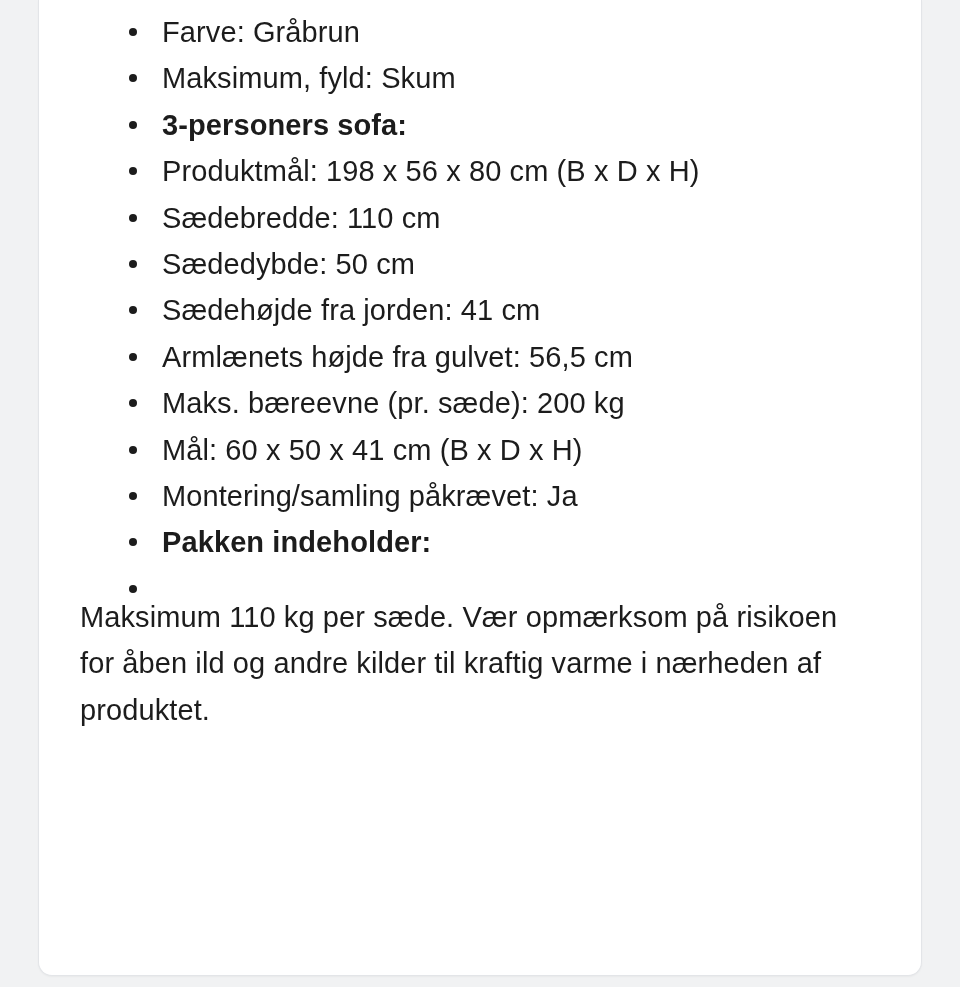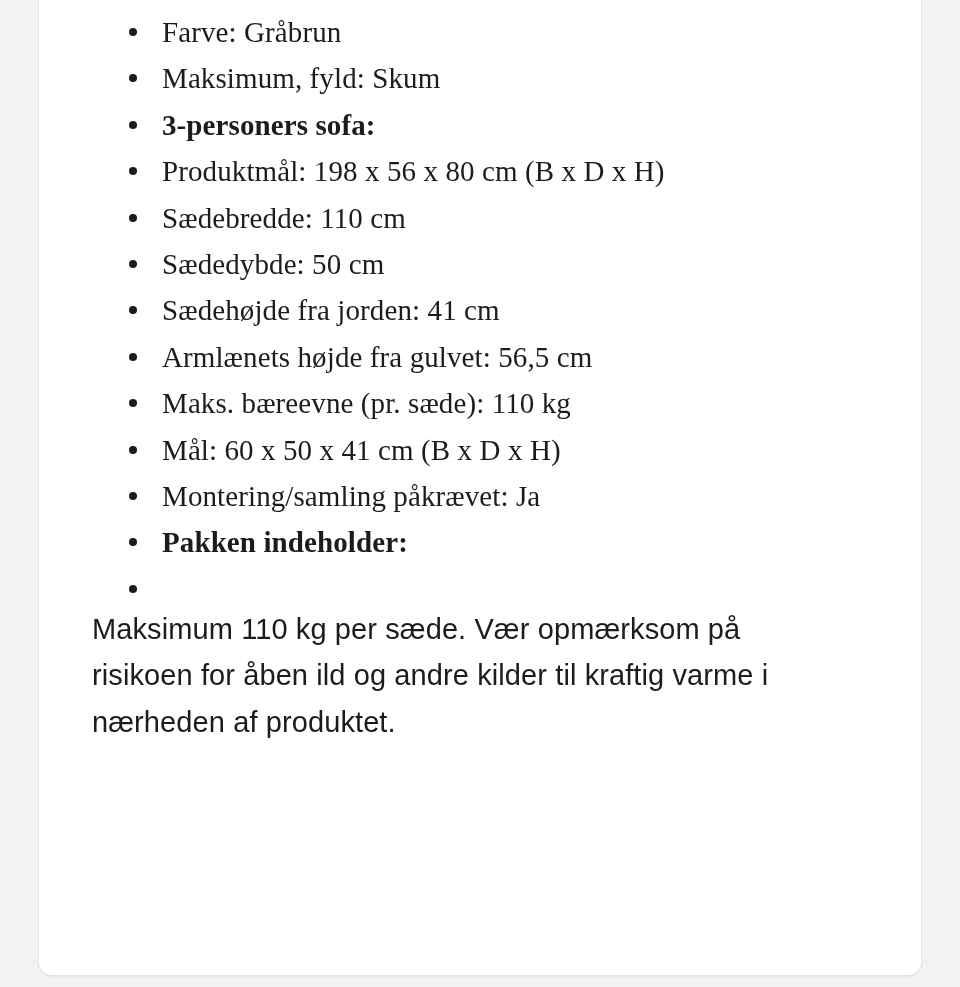--- a/index.html
+++ b/index.html
@@ -51,41 +51,40 @@
   }
 
   .spec-item {
     position: relative;
     color: #1c1c1c;
     font-size: 29px;
     line-height: 46.4px;
     letter-spacing: 0.1px;
     padding-right: 70px;
     font-weight: 400;
-    font-family: Liberation Serif, serif;
   }
 
   .spec-item.is-heading {
     font-weight: 700;
   }
 
   
   .spec-bullet {
     position: absolute;
     left: -33px;
     top: 19px;
     width: 8px;
     height: 8px;
     border-radius: 50%;
     background: #1c1c1c;
   }
 
   
   .notice {
-    margin: 16px;
+    margin: 4px;
     
     padding: 24px 78px 0 37px;
     color: #1c1c1c;
     font-size: 29px;
     line-height: 46.4px;
     letter-spacing: 0.1px;
     font-weight: 400;
   }
 </style>
 </head>
@@ -96,21 +95,21 @@
 
     <ul class="spec-list">
         <li class="spec-item"><span class="spec-bullet"></span><span>Farve: Gråbrun</span></li>
         <li class="spec-item"><span class="spec-bullet"></span><span>Maksimum, fyld: Skum</span></li>
         <li class="spec-item is-heading"><span class="spec-bullet"></span><span>3-personers sofa:</span></li>
         <li class="spec-item"><span class="spec-bullet"></span><span>Produktmål: 198 x 56 x 80 cm (B x D x H)</span></li>
         <li class="spec-item"><span class="spec-bullet"></span><span>Sædebredde: 110 cm</span></li>
         <li class="spec-item"><span class="spec-bullet"></span><span>Sædedybde: 50 cm</span></li>
         <li class="spec-item"><span class="spec-bullet"></span><span>Sædehøjde fra jorden: 41 cm</span></li>
         <li class="spec-item"><span class="spec-bullet"></span><span>Armlænets højde fra gulvet: 56,5 cm</span></li>
-        <li class="spec-item"><span class="spec-bullet"></span><span>Maks. bæreevne (pr. sæde): 110 kg</span></li>
+        <li class="spec-item"><span class="spec-bullet"></span><span>Maks. bæreevne (pr. sæde): 200 kg</span></li>
         <li class="spec-item"><span class="spec-bullet"></span><span>Mål: 60 x 50 x 41 cm (B x D x H)</span></li>
         <li class="spec-item"><span class="spec-bullet"></span><span>Montering/samling påkrævet: Ja</span></li>
         <li class="spec-item is-heading"><span class="spec-bullet"></span><span>Pakken indeholder:</span></li>
         <li class="spec-item"><span class="spec-bullet"></span></li>
       </ul>
 
     <p class="notice">Maksimum 110 kg per sæde. Vær opmærksom på risikoen for åben ild og andre kilder til kraftig varme i nærheden af produktet.</p>
 
   </div>
 </div>

